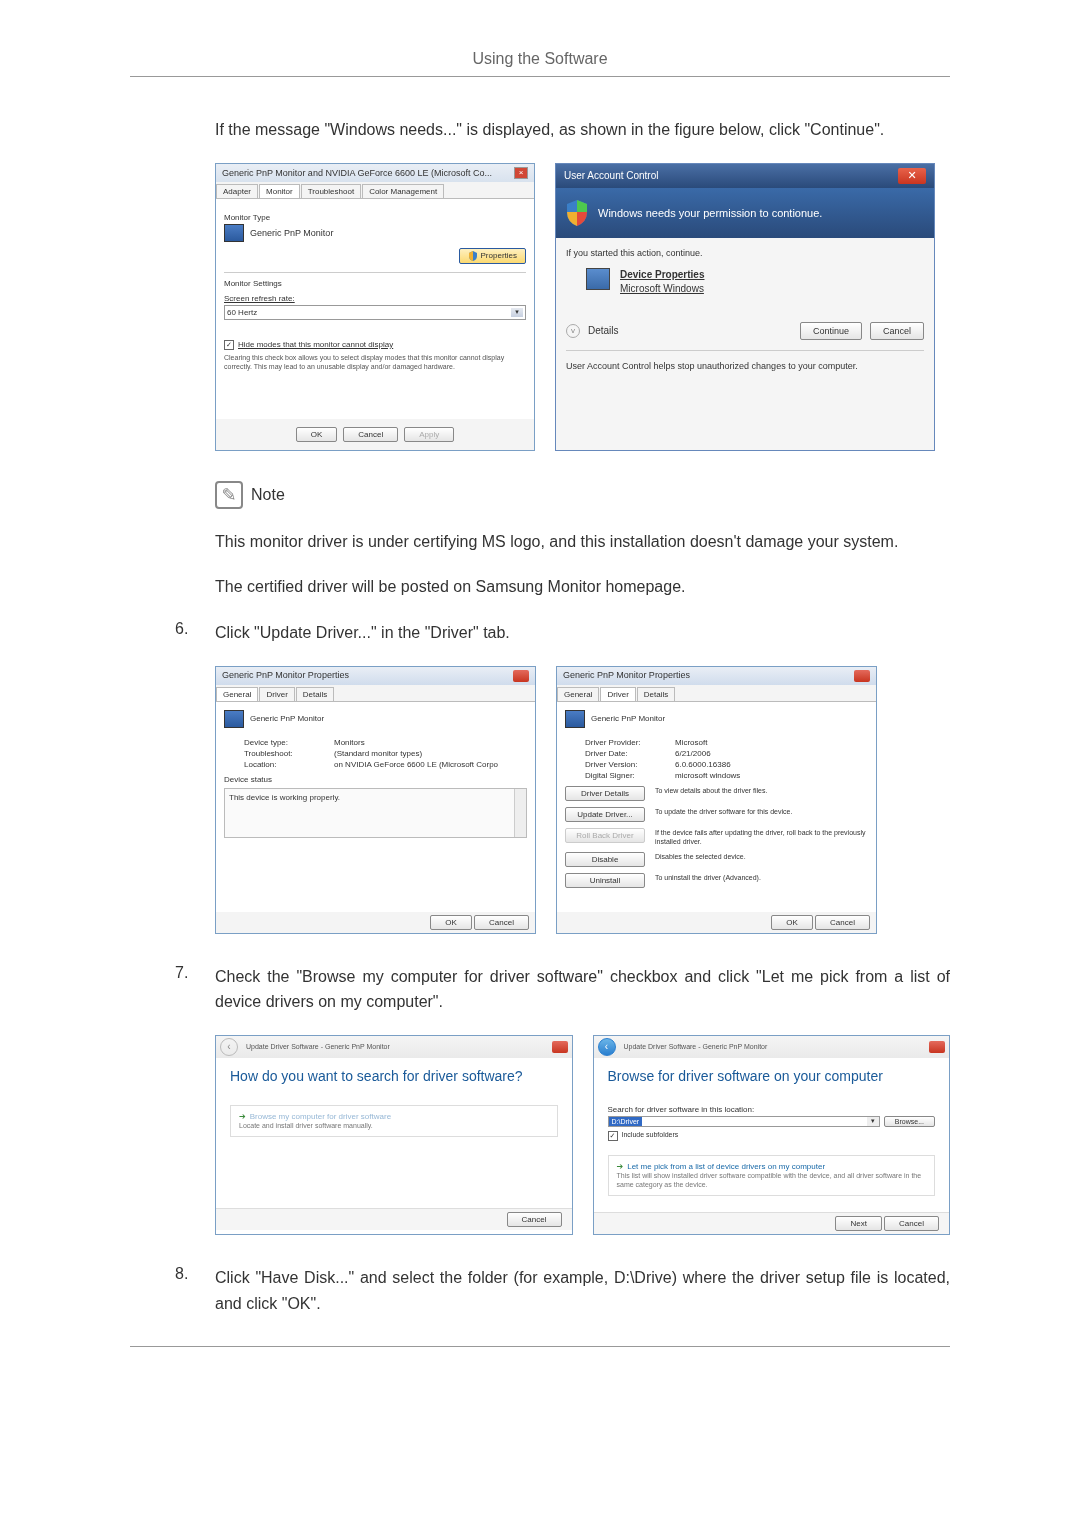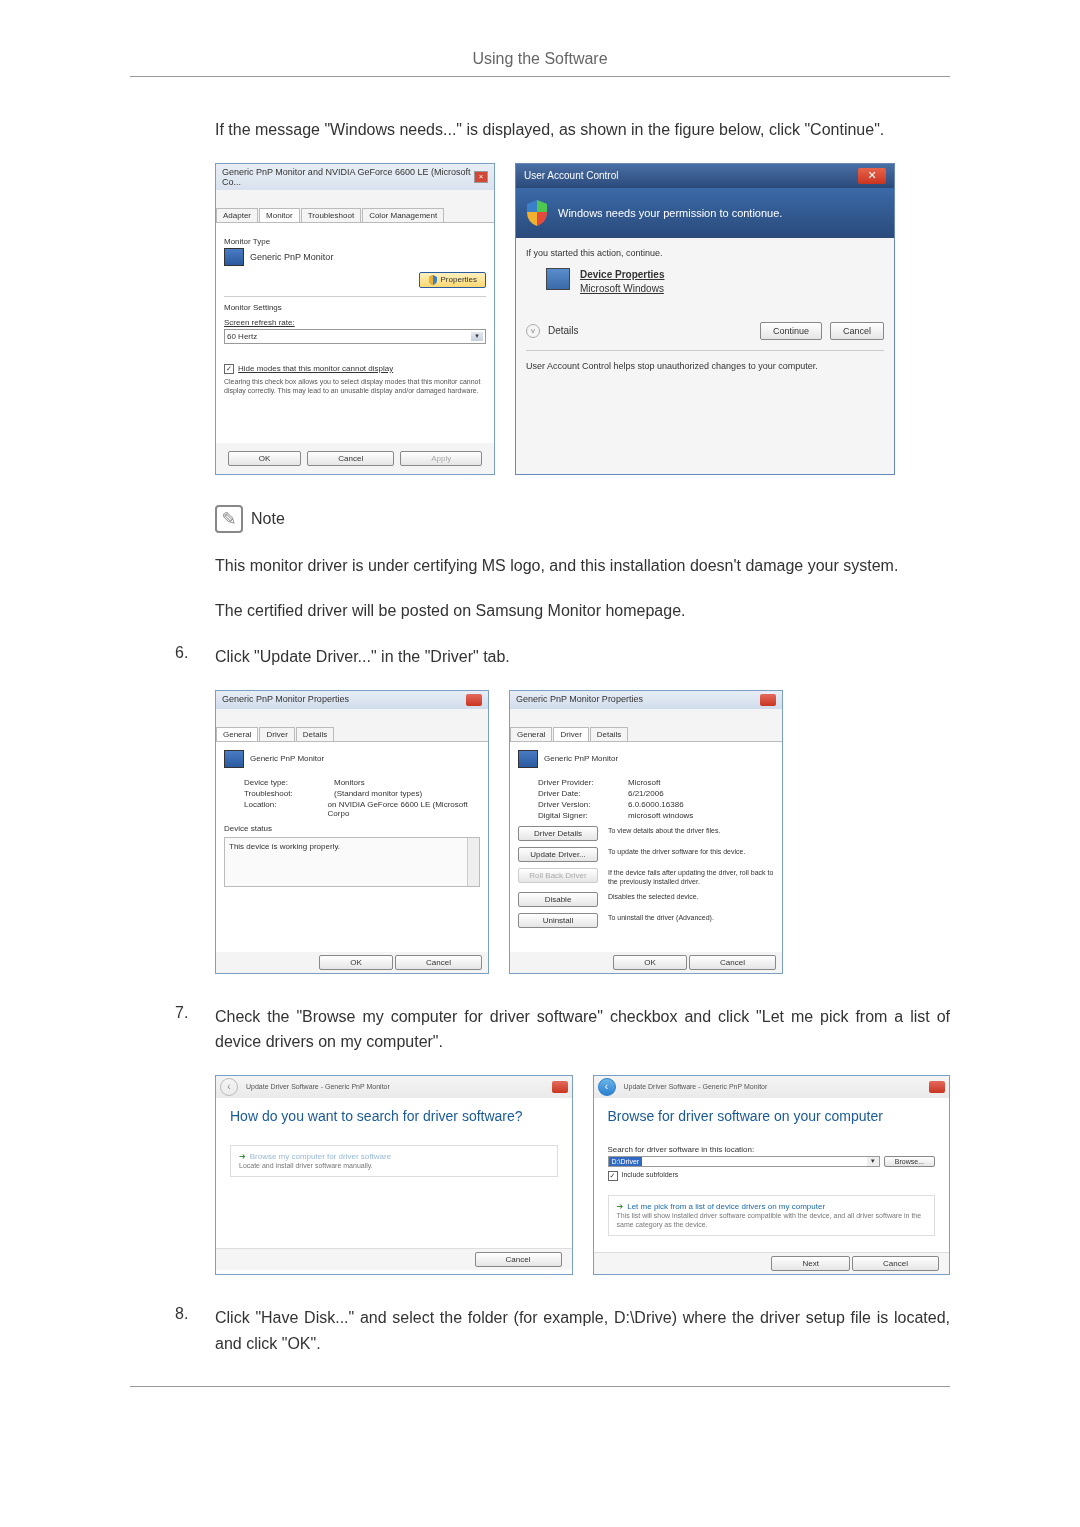--- a/index.html
+++ b/index.html
@@ -75,21 +75,21 @@
     
     .dialogs-row {
       display: flex;
       gap: 20px;
       margin-bottom: 30px;
       justify-content: flex-start;
     }
 
     
     .monitor-dialog {
-      width: 280px;
+      width: 320px;
       border: 1px solid #7a9fc5;
       background: #f4f4f4;
       font-size: 9px;
     }
     .monitor-title {
       background: linear-gradient(#e9eef5,#d8e2ee);
       padding: 3px 6px;
       display: flex;
       justify-content: space-between;
       align-items: center;
@@ -105,21 +105,21 @@
       border: 1px solid #999;
       font-size: 8px;
       text-align: center;
       line-height: 10px;
       color: #fff;
     }
     .tabs {
       display: flex;
       background: #f4f4f4;
       border-bottom: 1px solid #bbb;
-      padding-top: 18px;
+      padding-top: 2px;
     }
     .tab {
       padding: 2px 6px;
       border: 1px solid #bbb;
       border-bottom: none;
       background: #f4f4f4;
       font-size: 8px;
       margin-right: 1px;
     }
     .tab.active {
@@ -201,21 +201,21 @@
     }
     .dialog-footer {
       padding: 8px;
       text-align: center;
       display: flex;
       gap: 6px;
       justify-content: center;
       background: #f4f4f4;
     }
     .btn {
-      padding: 2px 30px;
+      padding: 2px 14px;
       border: 1px solid #888;
       background: linear-gradient(#fff,#e5e5e5);
       font-size: 8px;
       border-radius: 2px;
     }
     .btn.disabled { color: #aaa; }
 
     
     .uac-dialog {
       width: 380px;
@@ -303,21 +303,21 @@
       border-radius: 2px;
     }
     .uac-footer-text {
       font-size: 9px;
       margin-top: 10px;
       color: #333;
     }
 
     
     .props-dialog {
-      width: 274px;
+      width: 321px;
       border: 1px solid #7a9fc5;
       background: #f4f4f4;
       font-size: 8px;
     }
     .props-title {
       background: linear-gradient(#e9eef5,#d0dcec);
       padding: 3px 6px;
       display: flex;
       justify-content: space-between;
       font-size: 9px;

